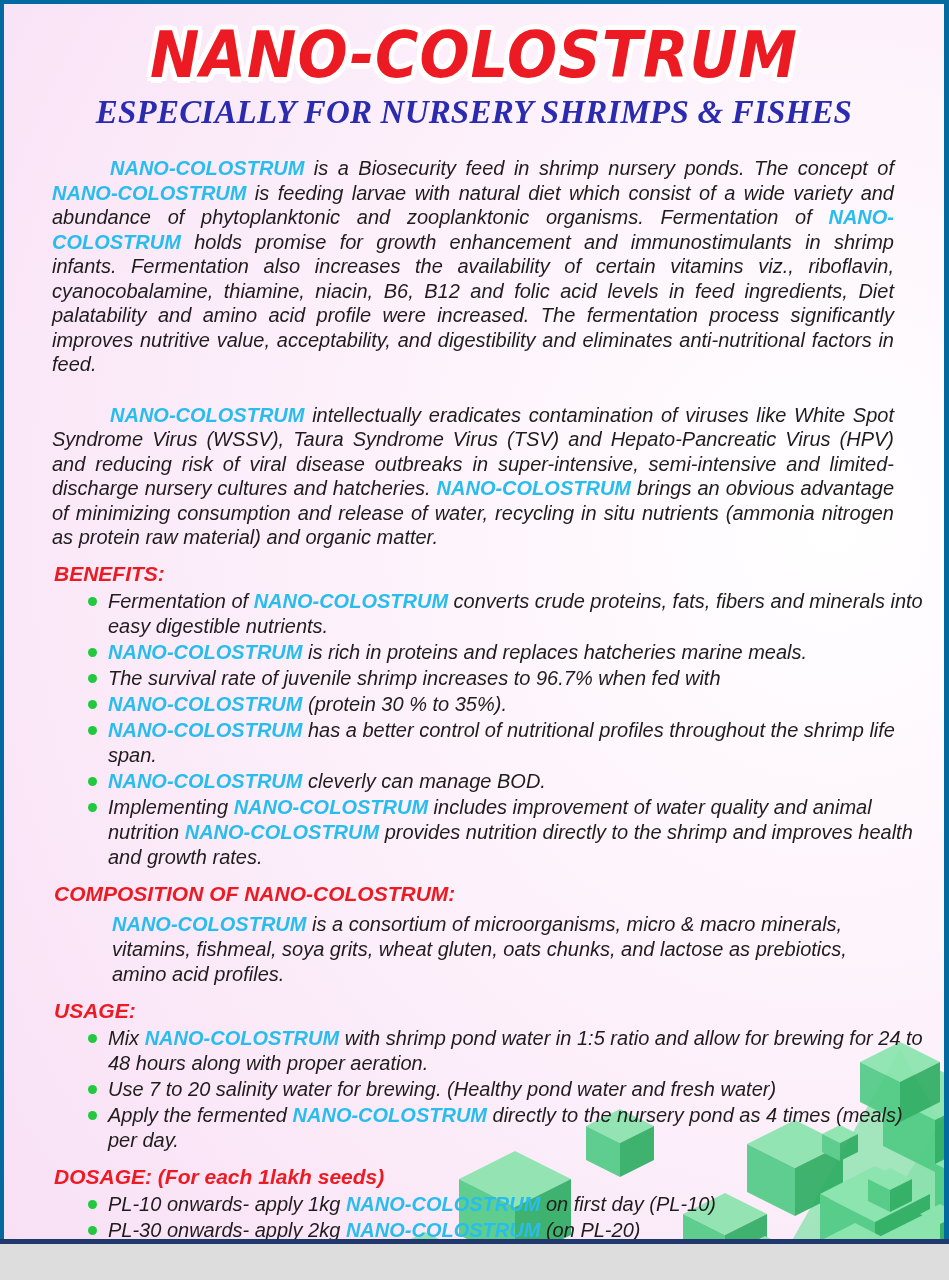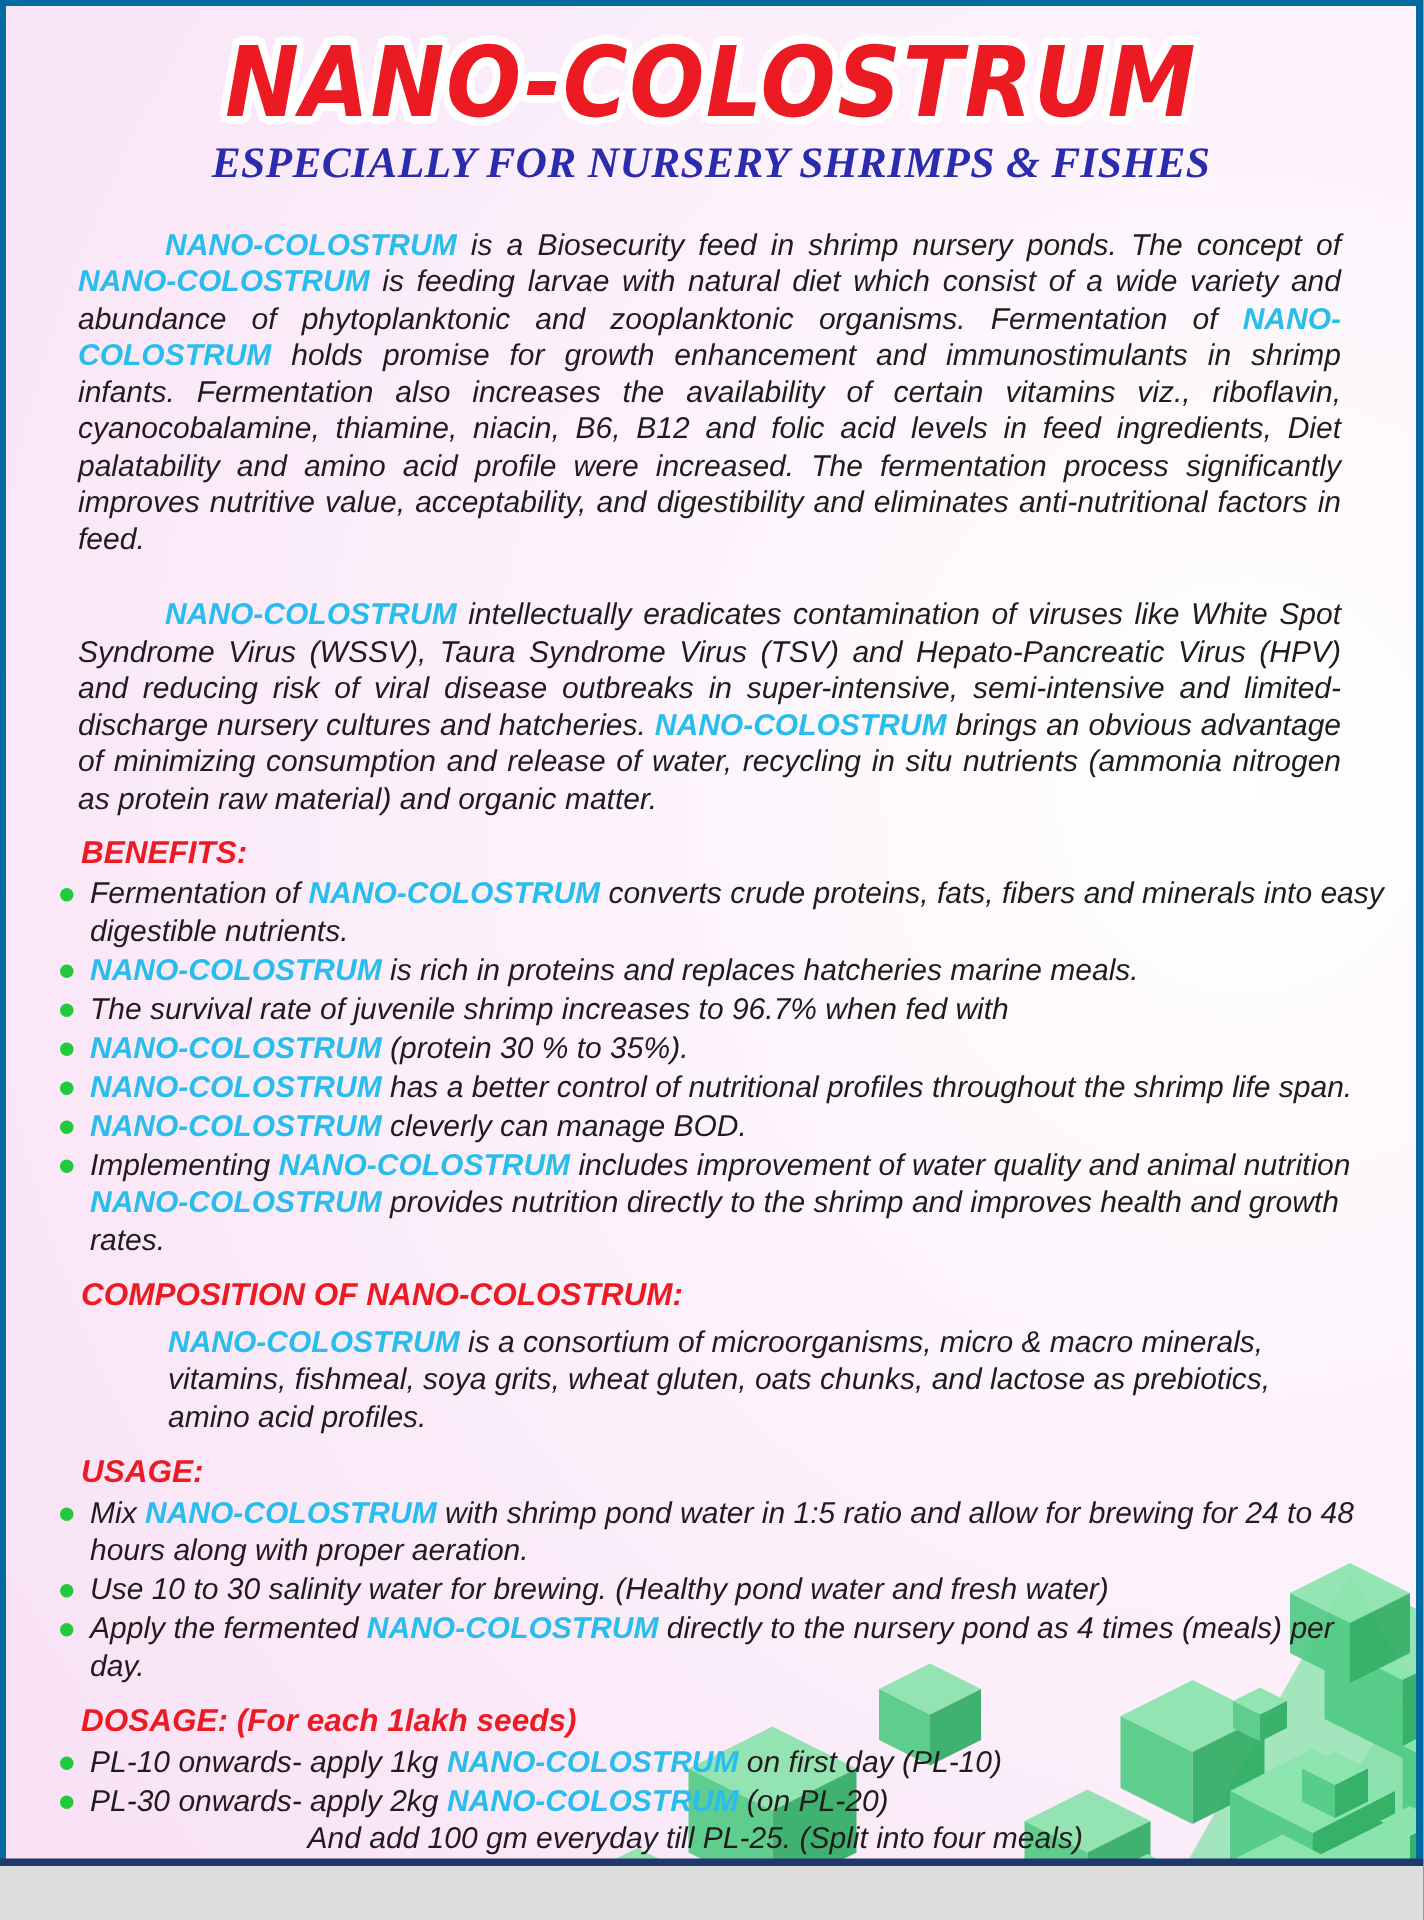--- a/index.html
+++ b/index.html
@@ -20,32 +20,32 @@
   .header{text-align:center;padding-top:20px;}
   .title{
     display:inline-block;color:#ec1b23;font-weight:bold;font-size:59px;line-height:1.05;
     letter-spacing:1px;transform:scaleY(1.1);
     font-family:"DejaVu Sans",sans-serif;
     text-shadow:-4px -4px 0 #fff,4px -4px 0 #fff,-4px 4px 0 #fff,4px 4px 0 #fff,
                 -5px 0 0 #fff,5px 0 0 #fff,0 -5px 0 #fff,0 5px 0 #fff;
   }
   .subtitle{
     margin-top:8px;color:#2b2bb0;font-family:"Liberation Serif",serif;
-    font-weight:bold;font-size:29px;line-height:1.1;letter-spacing:0.2px;
+    font-weight:bold;font-size:33px;line-height:1.1;letter-spacing:0.2px;
   }
 
   .para{
     margin:26px 50px 0 48px;text-align:justify;text-indent:58px;
     font-size:20px;line-height:24.5px;color:#201c1d;
   }
   .section-heading{
     margin:12px 40px 3px 50px;color:#ec1b23;font-weight:bold;
     font-size:21px;line-height:1.15;
   }
-  .bullets{list-style:none;margin:3px 18px 2px 0;padding:0 0 0 36px;}
+  .bullets{list-style:none;margin:3px 18px 2px 0;padding:0 0 0 84px;}
   .bullet-item{
     position:relative;padding-left:20px;font-size:20px;line-height:25px;
     color:#201c1d;margin:1px 0;
   }
   .bullet-item .dot{
     position:absolute;left:0;top:8px;width:9px;height:9px;border-radius:50%;
     background:#22c83e;
   }
   .brand{color:#29bdee;font-weight:bold;}
   .indent-para{margin:6px 40px 0 108px;font-size:20px;line-height:25px;color:#201c1d;}
@@ -167,21 +167,21 @@
       <p class="indent-para"><span class="brand">NANO-COLOSTRUM</span><span> is a consortium of microorganisms, micro &amp; macro minerals, vitamins, fishmeal, soya grits, wheat gluten, oats chunks, and lactose as prebiotics, amino acid profiles.</span></p>
 
       <div class="section-heading">USAGE:</div>
       <ul class="bullets">
           <li class="bullet-item">
             <span class="dot"></span>
             <div><span>Mix </span><span class="brand">NANO-COLOSTRUM</span><span> with shrimp pond water in 1:5 ratio and allow for brewing for 24 to 48 hours along with proper aeration.</span></div>
           </li>
           <li class="bullet-item">
             <span class="dot"></span>
-            <div><span>Use 10 to 30 salinity water for brewing. (Healthy pond water and fresh water)</span></div>
+            <div><span>Use 7 to 20 salinity water for brewing. (Healthy pond water and fresh water)</span></div>
           </li>
           <li class="bullet-item">
             <span class="dot"></span>
             <div><span>Apply the fermented </span><span class="brand">NANO-COLOSTRUM</span><span> directly to the nursery pond as 4 times (meals) per day.</span></div>
           </li>
         </ul>
 
       <div class="section-heading">DOSAGE:  (For each 1lakh seeds)</div>
       <ul class="bullets dosage-list">
           <li class="bullet-item">

